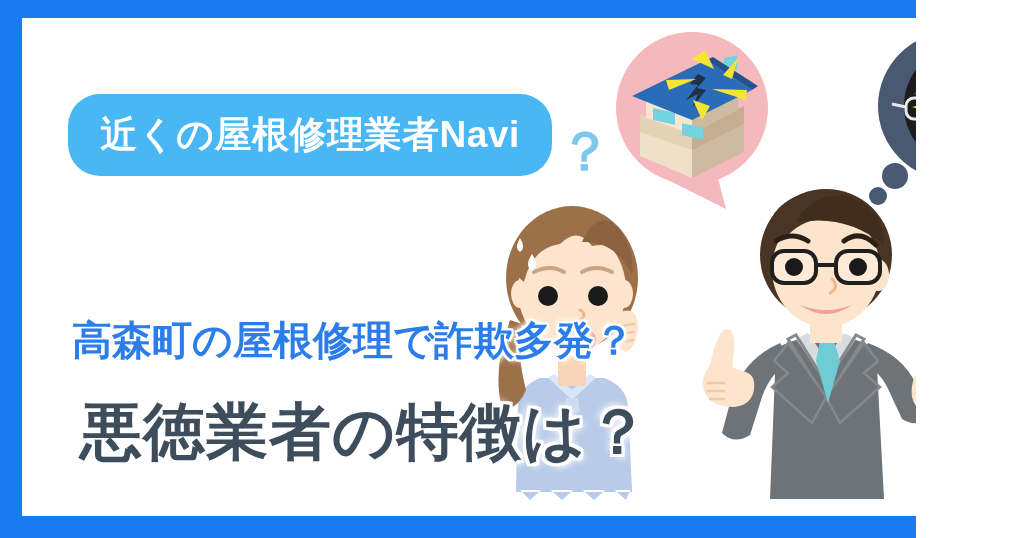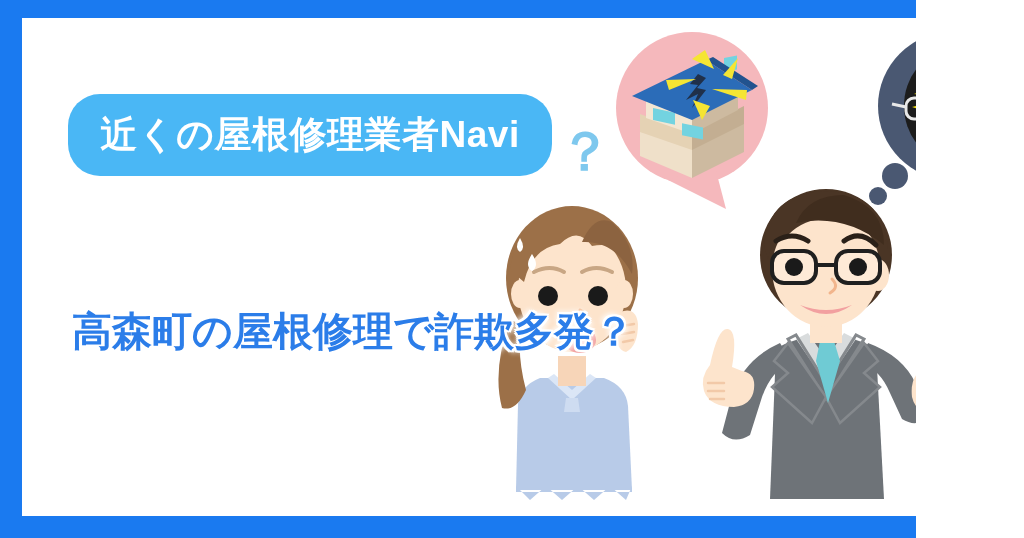--- a/index.html
+++ b/index.html
@@ -55,21 +55,21 @@
     color: #7ec8ee;
     font-size: 54px;
     font-weight: bold;
     z-index: 40;
   }
 
   
   .headline-sub {
     position: absolute;
     left: 50px;
-    top: 286px;
+    top: 295px;
     font-size: 40px;
     font-weight: bold;
     color: #2b7de9;
     letter-spacing: 0px;
     white-space: nowrap;
     z-index: 50;
     text-shadow:
       2px 0 0 #fff, -2px 0 0 #fff, 0 2px 0 #fff, 0 -2px 0 #fff,
       2px 2px 0 #fff, -2px 2px 0 #fff, 2px -2px 0 #fff, -2px -2px 0 #fff,
       3px 3px 5px rgba(255,255,255,.95), -3px -3px 5px rgba(255,255,255,.95);
@@ -295,15 +295,16 @@
         </g>
       </svg>
     </div>
 
     <div class="badge">
       <span class="badge-label">近くの屋根修理業者Navi</span>
     </div>
     <span class="badge-q">？</span>
 
     <div class="headline-sub">高森町の屋根修理で詐欺多発？</div>
+    <div class="headline-main">悪徳業者の特徴は？</div>
 
   </div>
 </div>
 
 </body></html>

